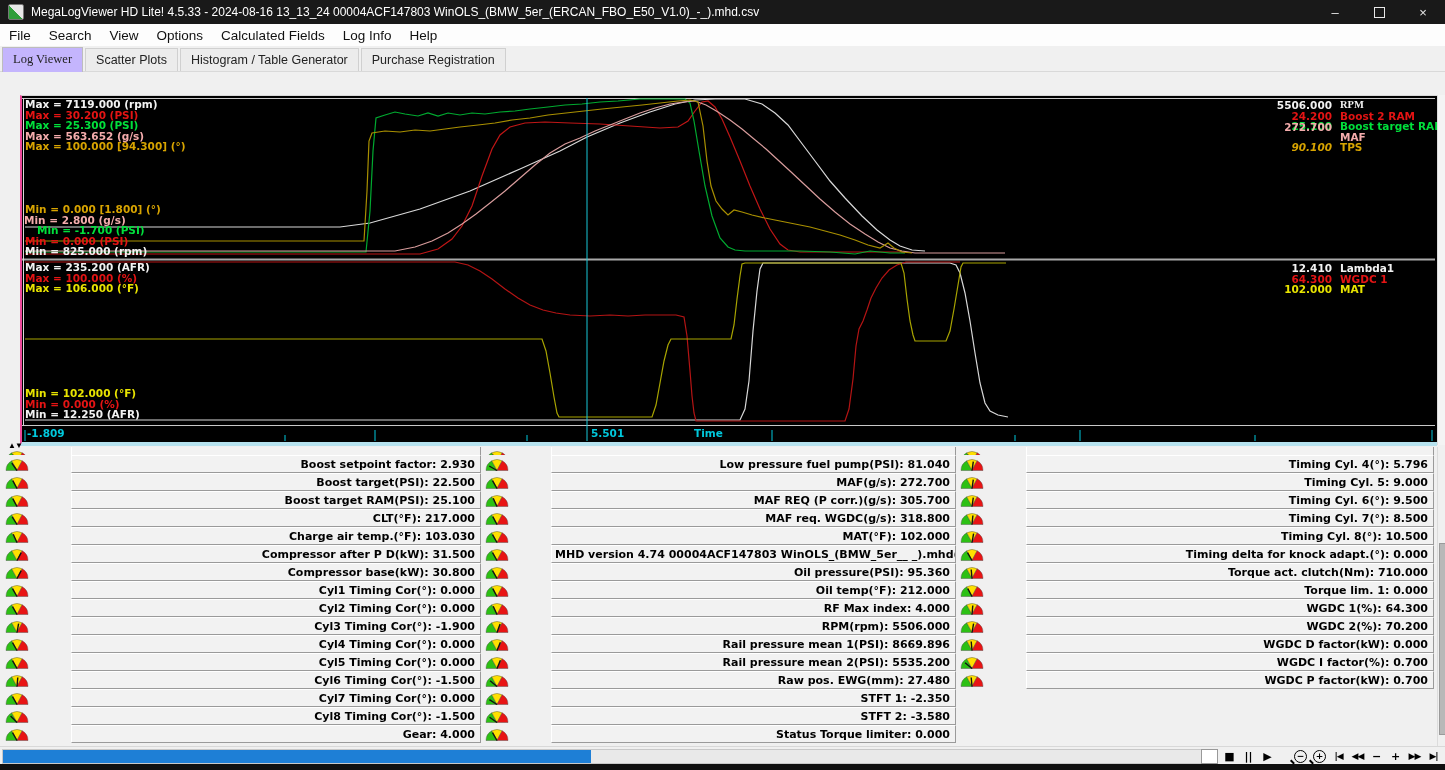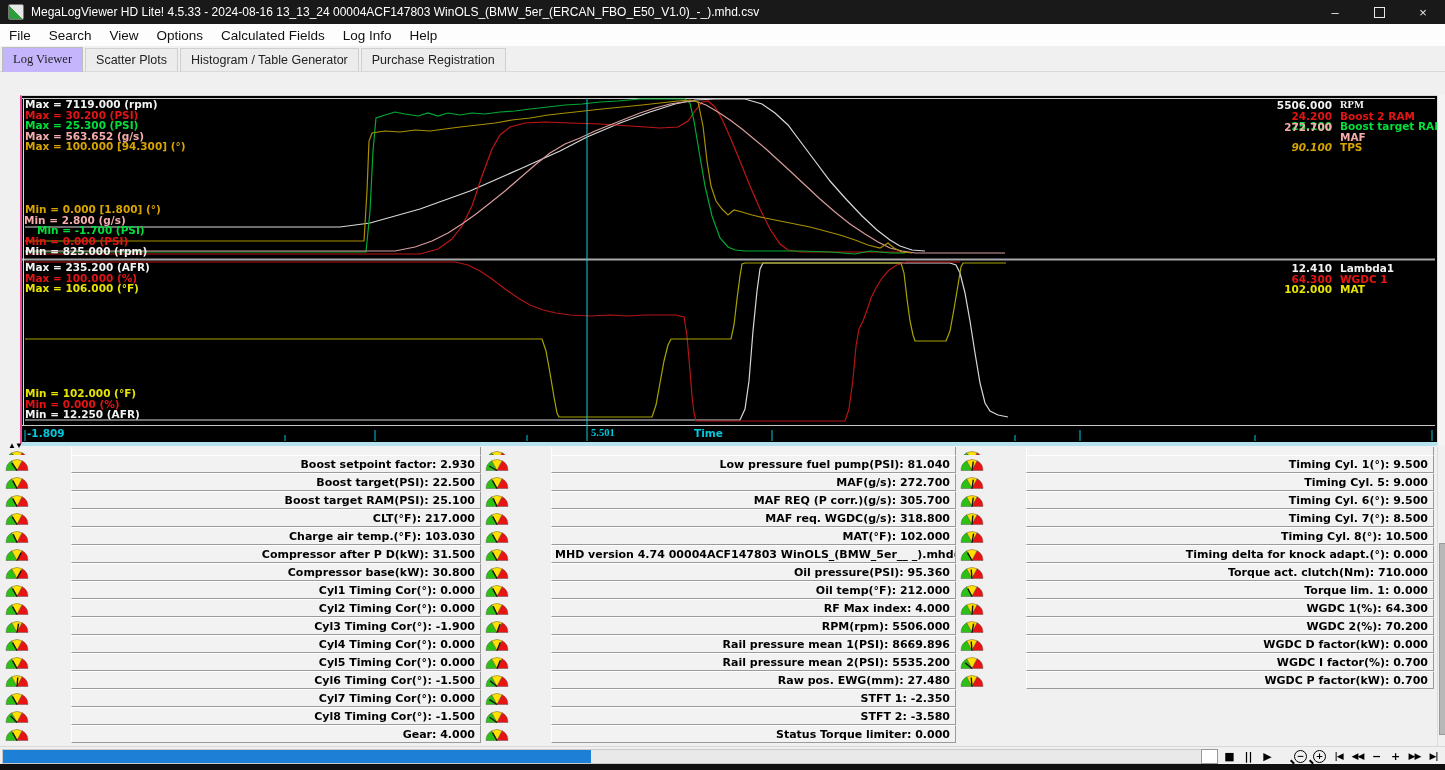--- a/index.html
+++ b/index.html
@@ -153,21 +153,21 @@
         <div class="legval" style="left: 1225px; top: 45px; color: rgb(216, 164, 0); font-style: italic;">90.100</div>
         <div class="legname" style="left: 1318px; top: 45px; color: rgb(216, 164, 0);">TPS</div>
         <div class="legval" style="left: 1225px; top: 166px; color: rgb(242, 242, 242);">12.410</div>
         <div class="legname" style="left: 1318px; top: 166px; color: rgb(242, 242, 242);">Lambda1</div>
         <div class="legval" style="left: 1225px; top: 176.5px; color: rgb(228, 20, 20);">64.300</div>
         <div class="legname" style="left: 1318px; top: 176.5px; color: rgb(228, 20, 20);">WGDC 1</div>
         <div class="legval" style="left: 1225px; top: 187px; color: rgb(232, 228, 0);">102.000</div>
         <div class="legname" style="left: 1318px; top: 187px; color: rgb(232, 228, 0);">MAT</div>
       </div>
     <div class="axistext" style="left:5px;top:331px;">-1.809</div>
-    <div class="axistext" style="left:569px;top:331px;font-family:Liberation Serif, serif;">5.501</div>
+    <div class="axistext" style="left:569px;top:331px;">5.501</div>
     <div class="axistext" style="left:672px;top:331px;">Time</div>
   </div>
 
   <div id="splitterarrows">▲▼</div>
 
   <div id="gauges">
       <div class="gcol" style="left: 4px; width: 477px;">
         <div class="grow growclip">
           <span class="gicon" style="margin-top: 10px;"><svg width="26" height="16" viewBox="0 0 26 16">
               <path d="M13,14.5 L2.0,14.5 A11,11 0 0 1 7.8,4.8 Z" fill="#2cc014" stroke="#444" stroke-width="0.4"></path>
@@ -487,21 +487,21 @@
             </svg></span>
           <div class="gfield"></div>
         </div>
         <div class="grow">
           <span class="gicon"><svg width="26" height="16" viewBox="0 0 26 16">
               <path d="M13,14.5 L2.0,14.5 A11,11 0 0 1 7.8,4.8 Z" fill="#2cc014" stroke="#444" stroke-width="0.4"></path>
               <path d="M13,14.5 L7.8,4.8 A11,11 0 0 1 18.2,4.8 Z" fill="#ffe000" stroke="#444" stroke-width="0.4"></path>
               <path d="M13,14.5 L18.2,4.8 A11,11 0 0 1 24.0,14.5 Z" fill="#e81414" stroke="#444" stroke-width="0.4"></path>
               <line x1="13" y1="14.5" x2="14.3" y2="5.6" stroke="#111" stroke-width="1.4"></line>
             </svg></span>
-          <div class="gfield">Timing Cyl. 1(°): 9.500</div>
+          <div class="gfield">Timing Cyl. 4(°): 5.796</div>
         </div>
         <div class="grow">
           <span class="gicon"><svg width="26" height="16" viewBox="0 0 26 16">
               <path d="M13,14.5 L2.0,14.5 A11,11 0 0 1 7.8,4.8 Z" fill="#2cc014" stroke="#444" stroke-width="0.4"></path>
               <path d="M13,14.5 L7.8,4.8 A11,11 0 0 1 18.2,4.8 Z" fill="#ffe000" stroke="#444" stroke-width="0.4"></path>
               <path d="M13,14.5 L18.2,4.8 A11,11 0 0 1 24.0,14.5 Z" fill="#e81414" stroke="#444" stroke-width="0.4"></path>
               <line x1="13" y1="14.5" x2="14.3" y2="5.6" stroke="#111" stroke-width="1.4"></line>
             </svg></span>
           <div class="gfield">Timing Cyl. 5: 9.000</div>
         </div>

